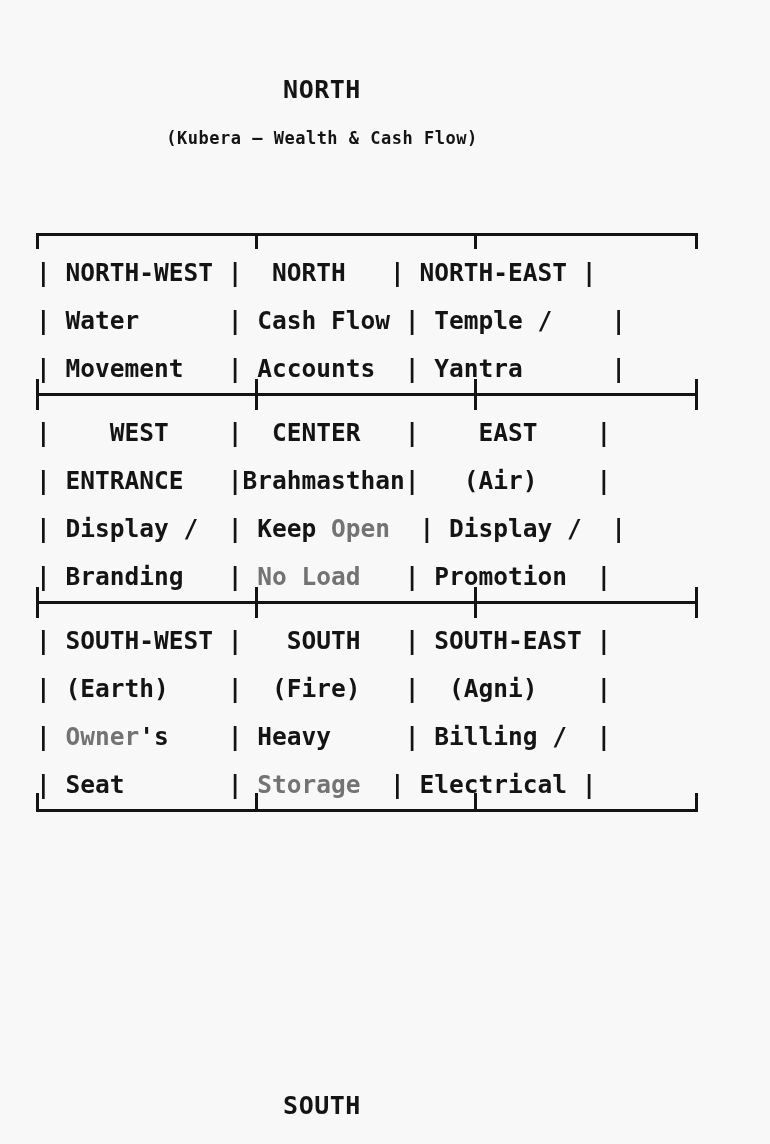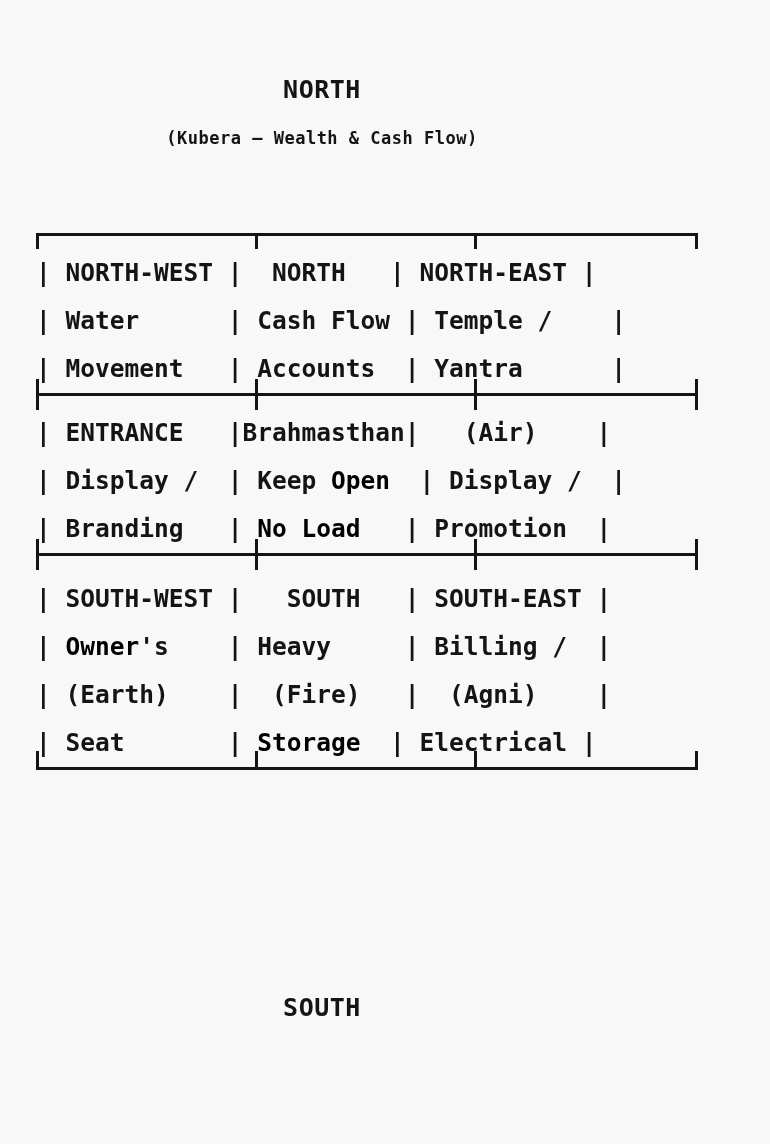--- a/index.html
+++ b/index.html
@@ -28,21 +28,21 @@
     text-align: center;
     font-size: 25px;
     line-height: 48px;
     letter-spacing: 0.5px;
     white-space: pre;
   }
   .cap-title { font-size: 25px; }
   .cap-sub   { font-size: 17px; }
 
   .header-block { position: absolute; left: 0; right: 0; top: 66px; }
-  .footer-block { position: absolute; left: 0; right: 0; top: 984px; }
+  .footer-block { position: absolute; left: 0; right: 0; top: 1082px; }
 
   
   .grid {
     position: absolute;
     left: 36px;
     top: 233px;
     width: 662px;
     height: 722px;
   }
 
@@ -68,23 +68,23 @@
   .line {
     font-size: 24.5px;
     line-height: 48px;
     height: 48px;
     white-space: pre;
     letter-spacing: 0px;
   }
 
   .rowblock.r1 { padding-top: 13px; }
   .rowblock.r2 { padding-top: 13px; }
-  .rowblock.r3 { padding-top: 19px; }
+  .rowblock.r3 { padding-top: 13px; }
 
-  .hl { color: #000000; }
+  .hl { color: #737373; }
 </style>
 </head>
 <body>
 
 <div class="page">
 
   <div class="header-block">
     <div class="cap cap-title">NORTH</div>
     <div class="cap cap-sub">(Kubera — Wealth &amp; Cash Flow)</div>
   </div>
@@ -108,41 +108,42 @@
     </div>
 
     <div class="rule mid">
       <span class="tick" style="left:0px;"></span>
       <span class="tick" style="left:219px;"></span>
       <span class="tick" style="left:438px;"></span>
       <span class="tick" style="left:659px;"></span>
     </div>
 
     <div class="rowblock r2">
+      <div class="line"><span>|    WEST    </span><span>|  CENTER   </span><span>|    EAST    |</span></div>
 
       <div class="line"><span>| ENTRANCE   </span><span>|Brahmasthan</span><span>|   (Air)    |</span></div>
 
       <div class="line"><span>| Display /  </span><span>| Keep </span><span class="hl">Open</span><span>  | Display /  |</span></div>
 
       <div class="line"><span>| Branding   | </span><span class="hl">No Load</span><span>   | Promotion  |</span></div>
     </div>
 
     <div class="rule mid">
       <span class="tick" style="left:0px;"></span>
       <span class="tick" style="left:219px;"></span>
       <span class="tick" style="left:438px;"></span>
       <span class="tick" style="left:659px;"></span>
     </div>
 
     <div class="rowblock r3">
       <div class="line"><span>| SOUTH-WEST </span><span>|   SOUTH   </span><span>| SOUTH-EAST |</span></div>
 
+      <div class="line"><span>| (Earth)    </span><span>|  (Fire)   </span><span>|  (Agni)    |</span></div>
+
       <div class="line"><span>| </span><span class="hl">Owner</span><span>'s    </span><span>| Heavy     </span><span>| Billing /  |</span></div>
-
-      <div class="line"><span>| (Earth)    </span><span>|  (Fire)   </span><span>|  (Agni)    |</span></div>
 
       <div class="line"><span>| Seat       | </span><span class="hl">Storage</span><span>  | Electrical |</span></div>
     </div>
 
     <div class="rule bottom">
       <span class="tick" style="left:0px;"></span>
       <span class="tick" style="left:219px;"></span>
       <span class="tick" style="left:438px;"></span>
       <span class="tick" style="left:659px;"></span>
     </div>

